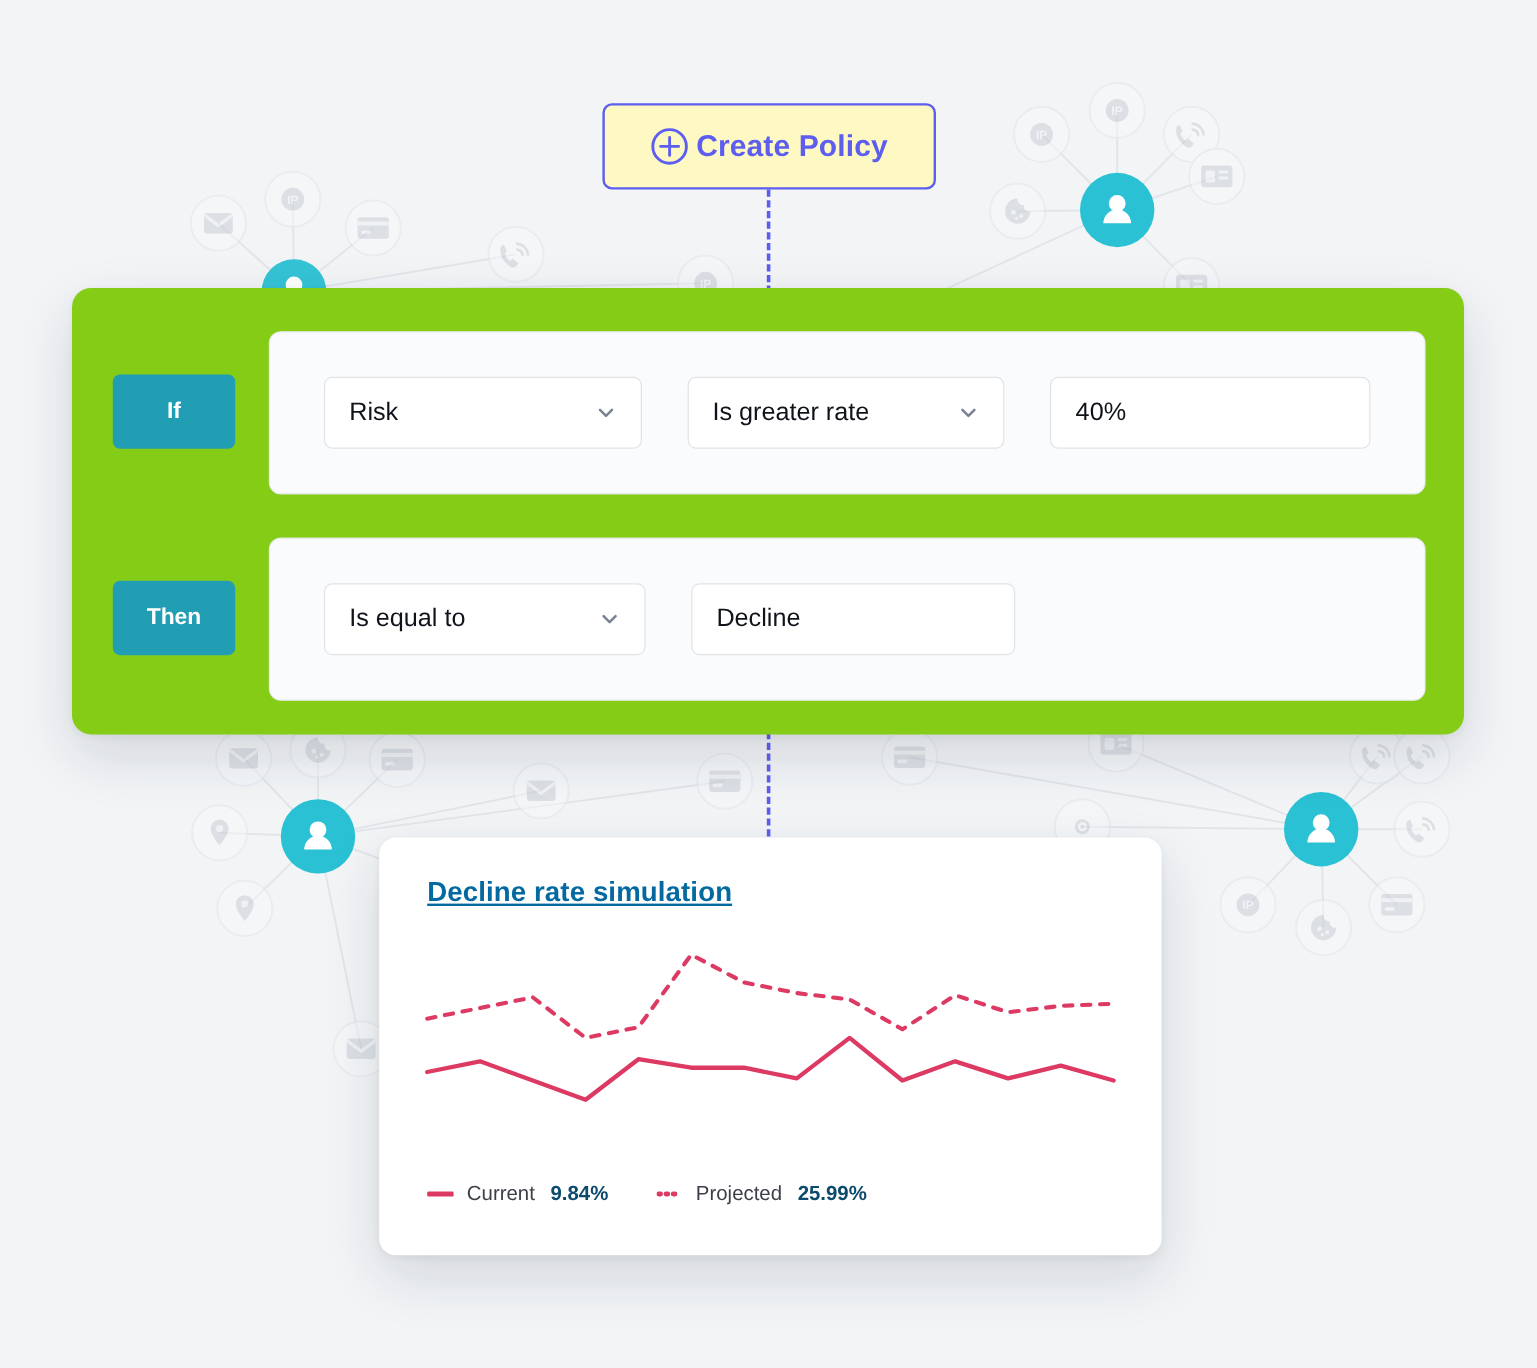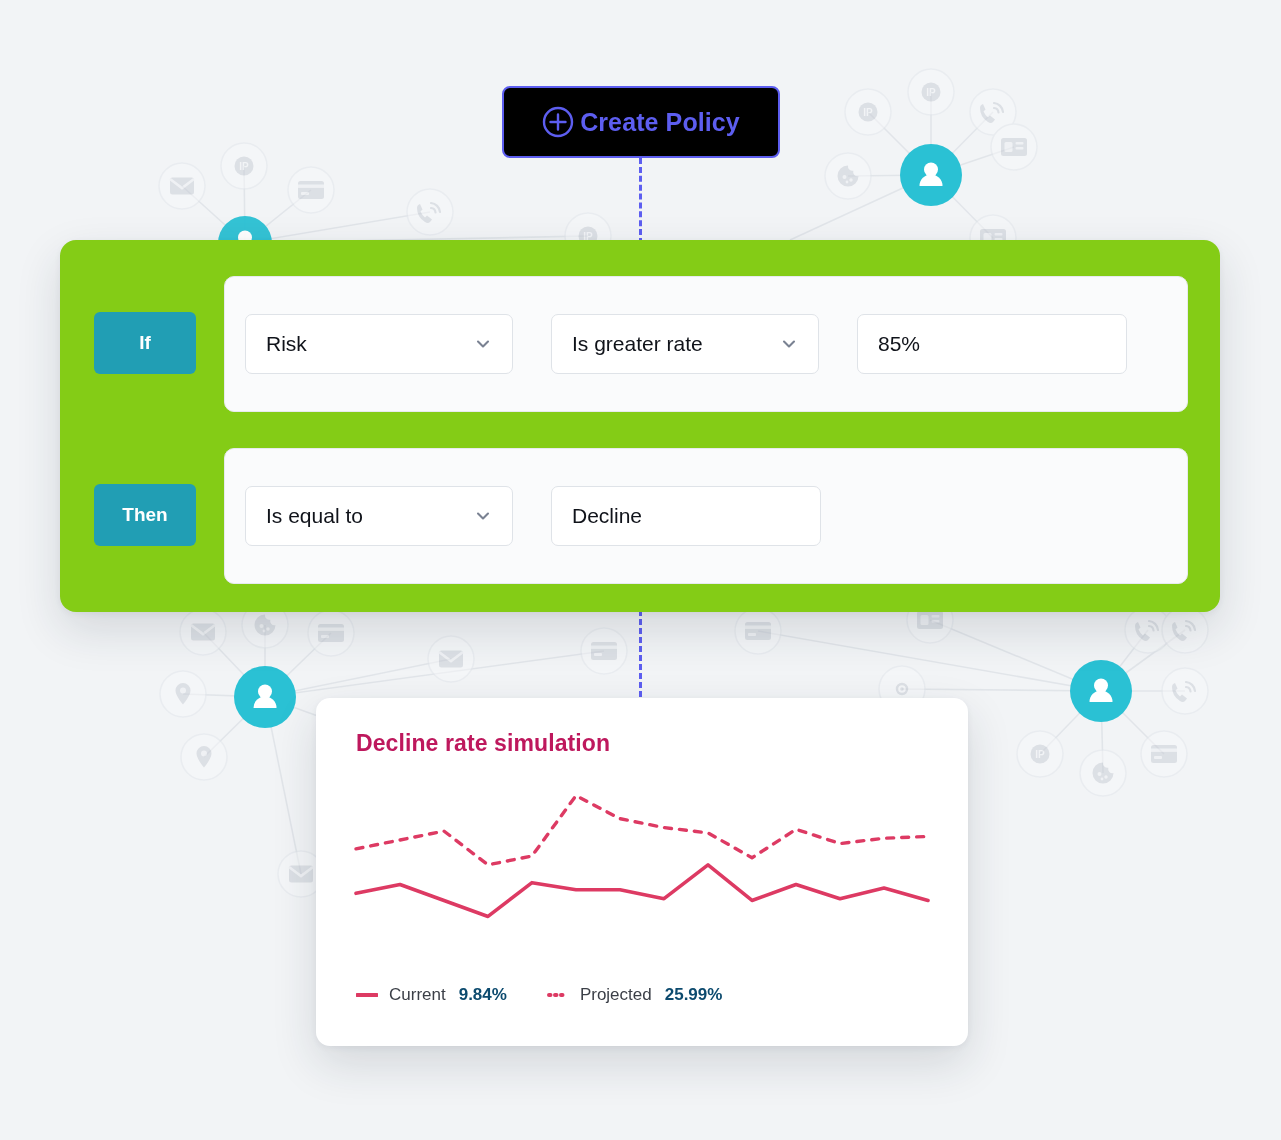--- a/index.html
+++ b/index.html
@@ -11,21 +11,21 @@
   }
   #stage{position:absolute;inset:0;width:1281px;height:1140px;}
 
   
   #graph{position:absolute;left:0;top:0;width:1281px;height:1140px;}
 
   
   .create-policy{
     position:absolute;left:502px;top:86px;width:278px;height:72px;
     box-sizing:border-box;
-    background:#000000;border:2px solid #5d5ef0;border-radius:8px;
+    background:#fef9c3;border:2px solid #5d5ef0;border-radius:8px;
     display:flex;align-items:center;justify-content:center;gap:6px;
     color:#5d5ef0;font-size:25px;font-weight:700;letter-spacing:.1px;
     cursor:pointer;z-index:6;
   }
   .create-policy .plus-icon{display:block;width:32px;height:32px;}
 
   
   .dash-v{
     position:absolute;left:639px;width:0;border-left:3px dashed #5d5ef0;z-index:2;
   }
@@ -46,42 +46,42 @@
   .tag{
     width:102px;height:62px;border-radius:6px;background:#219eb4;
     color:#fff;font-size:19px;font-weight:700;
     display:flex;align-items:center;justify-content:center;
     margin-top:36px;cursor:pointer;flex:none;
   }
 
   .fields{
     margin-left:28px;width:964px;height:136px;box-sizing:border-box;
     background:#fafbfc;border:1px solid #e7eaee;border-radius:10px;
-    display:flex;align-items:center;gap:38px;padding:0 20px;
+    display:flex;align-items:center;gap:38px;padding:0 45px;
   }
   .field{
     box-sizing:border-box;height:60px;background:#fff;
     border:1px solid #dfe3e8;border-radius:7px;
     display:flex;align-items:center;padding:0 20px;
     font-size:21px;color:#10131a;cursor:pointer;
   }
   .field.select{width:268px;justify-content:space-between;}
   .field.value{width:270px;}
   .chev{display:block;width:18px;height:18px;flex:none;}
 
   
   .chart-card{
     position:absolute;left:316px;top:698px;width:652px;height:348px;
     background:#fff;border-radius:14px;
     box-shadow:0 18px 46px rgba(26,40,60,.14), 0 2px 6px rgba(26,40,60,.06);
     z-index:5;overflow:hidden;
   }
   .chart-title{
     position:absolute;left:40px;top:32px;
-    font-size:23px;font-weight:700;color:#be185d;letter-spacing:.1px;
+    font-size:23px;font-weight:700;color:#0369a1;letter-spacing:.1px;text-decoration:underline;
   }
   .chart-plot{position:absolute;left:0;top:70px;width:652px;height:200px;}
   .legend{
     position:absolute;left:40px;top:285px;height:24px;
     display:flex;align-items:center;gap:40px;
     font-size:17px;color:#3b3f47;
   }
   .legend-item{display:flex;align-items:center;gap:11px;}
   .legend-swatch{display:block;width:22px;height:8px;flex:none;}
   .legend-value{font-weight:700;color:#0c4a6e;margin-left:2px;}
@@ -282,21 +282,21 @@
             <path d="M4 6.5 L9 11.5 L14 6.5" fill="none" stroke="#7a8292" stroke-width="2.1" stroke-linecap="round" stroke-linejoin="round"></path>
           </svg>
         </div>
         <div class="field select">
           <span>Is greater rate</span>
           <svg class="chev" viewBox="0 0 18 18" xmlns="http://www.w3.org/2000/svg">
             <path d="M4 6.5 L9 11.5 L14 6.5" fill="none" stroke="#7a8292" stroke-width="2.1" stroke-linecap="round" stroke-linejoin="round"></path>
           </svg>
         </div>
         <div class="field value">
-          <span>85%</span>
+          <span>40%</span>
         </div>
       </div>
     </div>
 
     <div class="rule-row r2">
       <div class="tag">
         <span>Then</span>
       </div>
       <div class="fields">
         <div class="field select">

